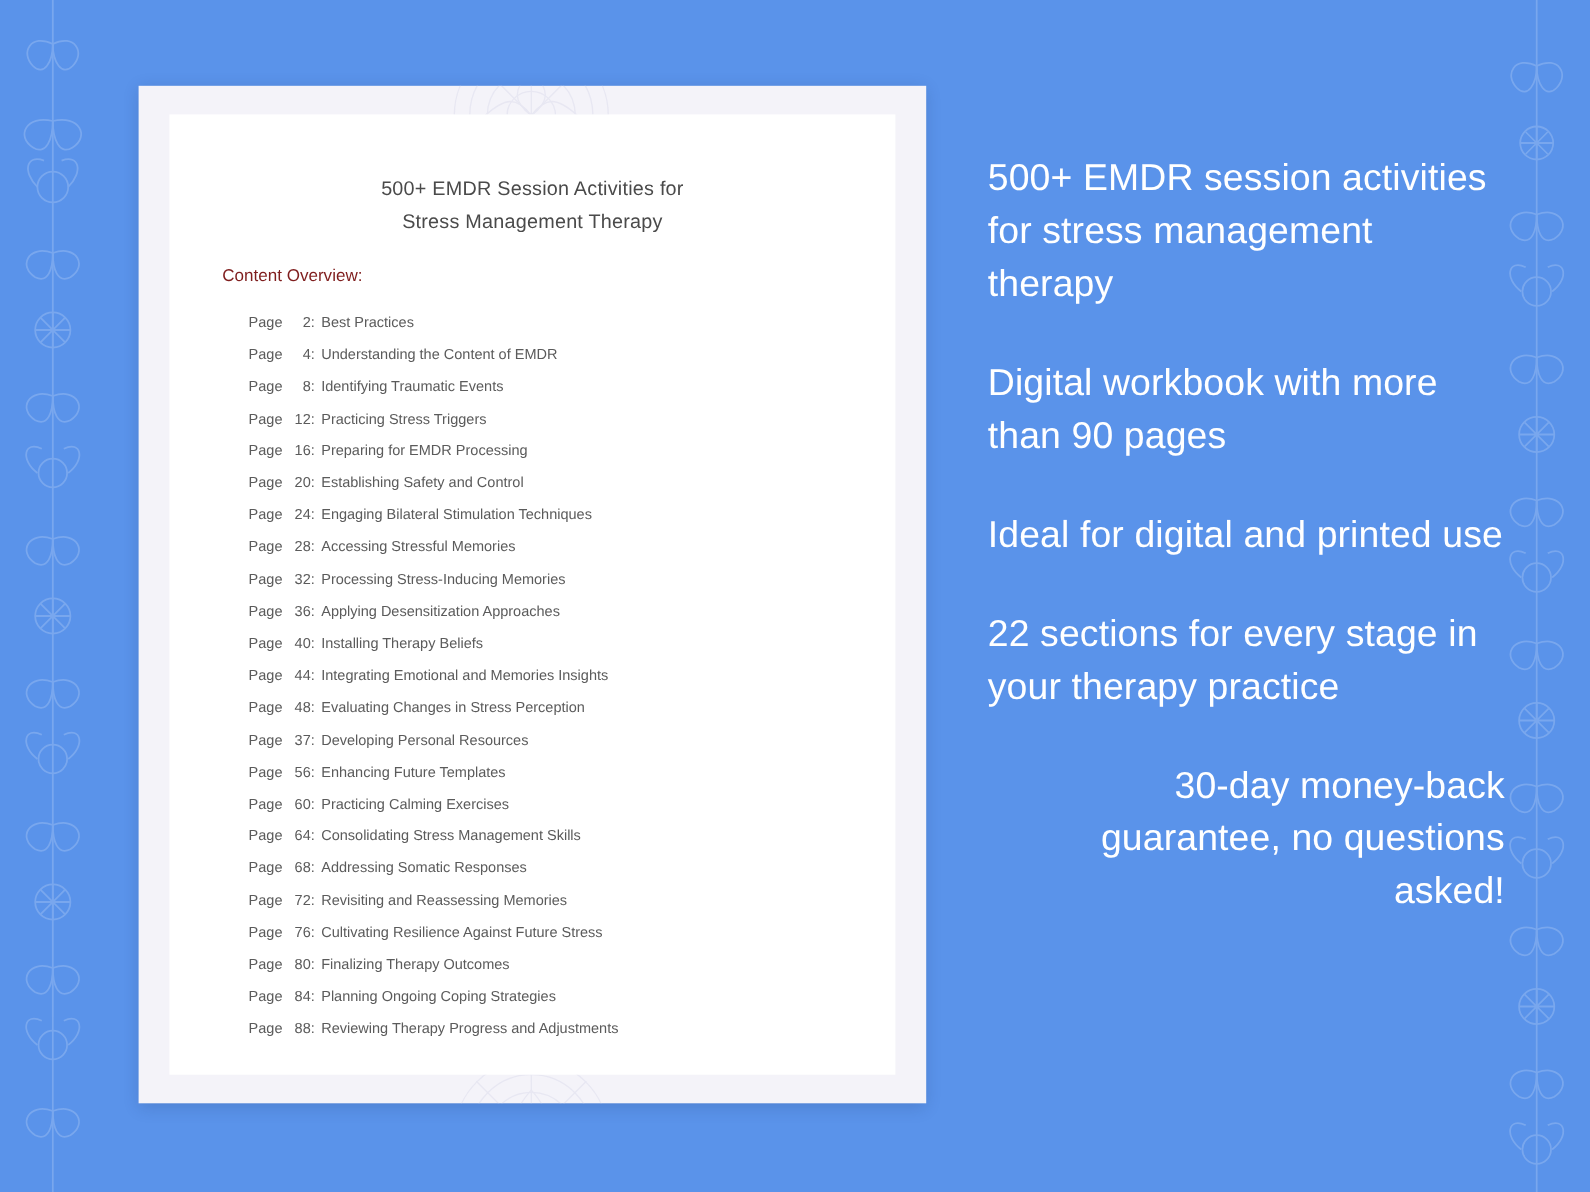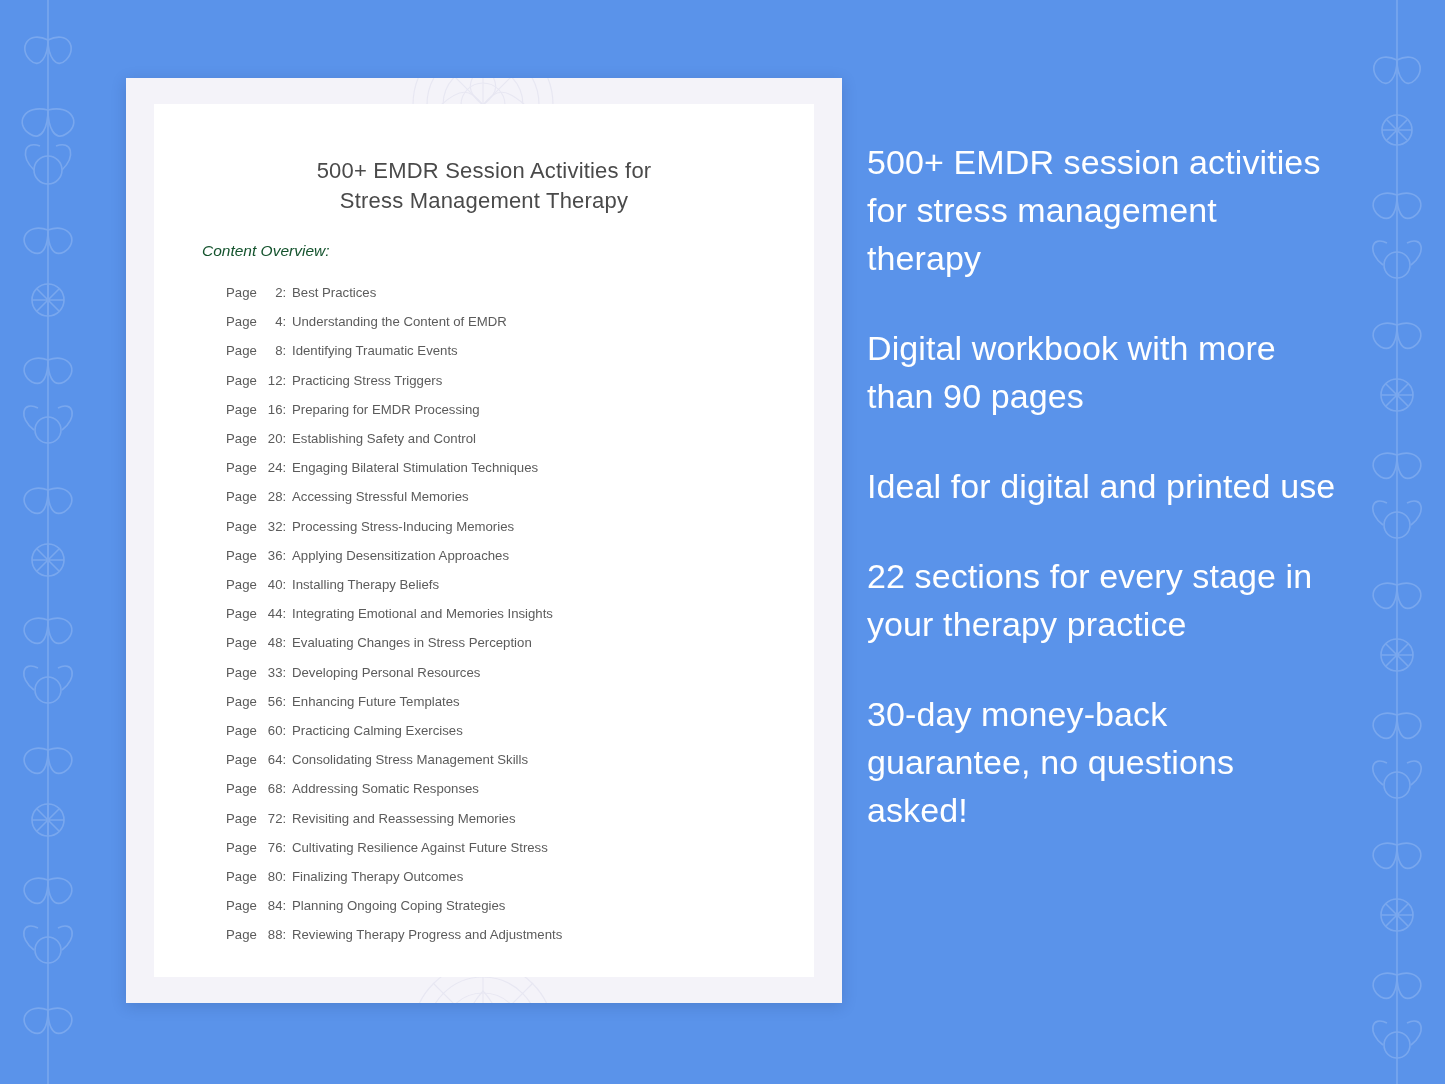--- a/index.html
+++ b/index.html
@@ -54,34 +54,33 @@
     left: 28px;
     top: 26px;
     width: 660px;
     height: 873px;
     background: #ffffff;
     padding: 40px 46px 20px 46px;
   }
   .doc-title {
     text-align: center;
     color: #4a4a4a;
-    font-size: 22px;
+    font-size: 18px;
     line-height: 30px;
     font-weight: 400;
     letter-spacing: 0.2px;
     margin-top: 12px;
     margin-bottom: 26px;
   }
   .doc-subtitle {
-    color: #14532d;
+    color: #7f1d1d;
     font-size: 15.5px;
     margin-left: 2px;
     margin-bottom: 18px;
     font-weight: 400;
-    font-style: italic;
   }
   .toc {
     list-style: none;
     margin-left: 26px;
   }
   .toc li {
     display: flex;
     font-size: 13.2px;
     color: #5b5b5b;
     line-height: 29.2px;
@@ -95,33 +94,33 @@
   .toc .pg .num {
     display: inline-block;
     width: 22px;
     text-align: right;
   }
   .toc .ttl { padding-left: 4px; }
 
   
   .bullets {
     position: absolute;
-    left: 867px;
+    left: 898px;
     top: 138px;
     width: 470px;
     color: #ffffff;
   }
   .bullet {
     font-size: 34px;
     line-height: 48px;
     font-weight: 400;
     margin-bottom: 42px;
     letter-spacing: 0.1px;
   }
-  .bullet:last-child { margin-bottom: 0; }
+  .bullet:last-child { margin-bottom: 0; text-align: right; }
 </style>
 </head>
 <body>
 
 <div class="page-wrap">
 
   <div class="floral-band left">
     <svg width="96" height="1084" viewBox="0 0 96 1084" preserveAspectRatio="none">
       <g stroke="#ffffff" stroke-width="1.6" fill="none" opacity="0.85">
         <path d="M48 0 L48 1084"></path>
@@ -326,21 +325,21 @@
           </li>
           <li>
             <span class="pg"><span>Page</span> <span class="num">44</span>:</span>
             <span class="ttl">Integrating Emotional and Memories Insights</span>
           </li>
           <li>
             <span class="pg"><span>Page</span> <span class="num">48</span>:</span>
             <span class="ttl">Evaluating Changes in Stress Perception</span>
           </li>
           <li>
-            <span class="pg"><span>Page</span> <span class="num">33</span>:</span>
+            <span class="pg"><span>Page</span> <span class="num">37</span>:</span>
             <span class="ttl">Developing Personal Resources</span>
           </li>
           <li>
             <span class="pg"><span>Page</span> <span class="num">56</span>:</span>
             <span class="ttl">Enhancing Future Templates</span>
           </li>
           <li>
             <span class="pg"><span>Page</span> <span class="num">60</span>:</span>
             <span class="ttl">Practicing Calming Exercises</span>
           </li>

